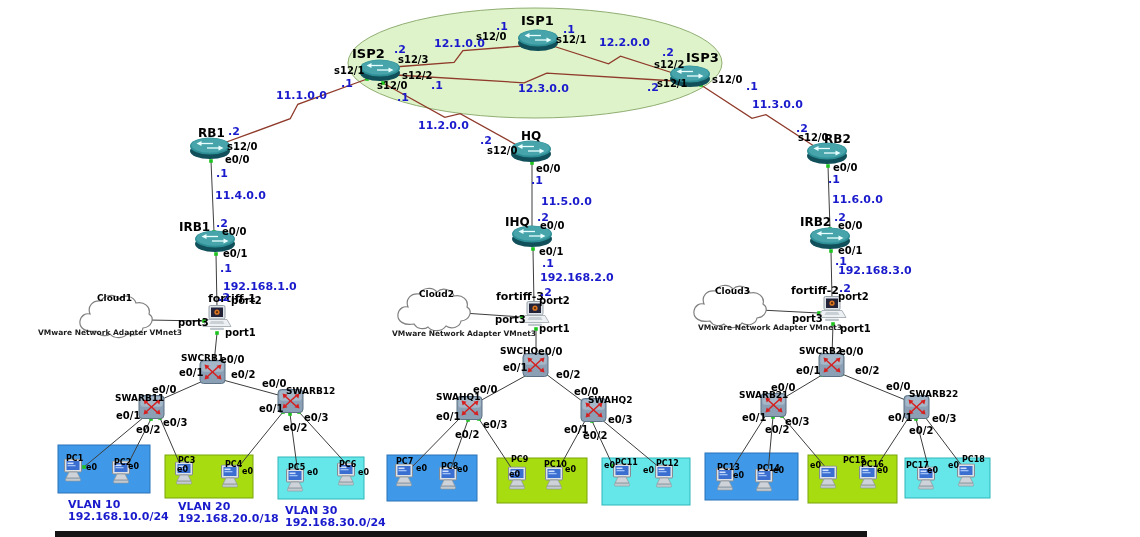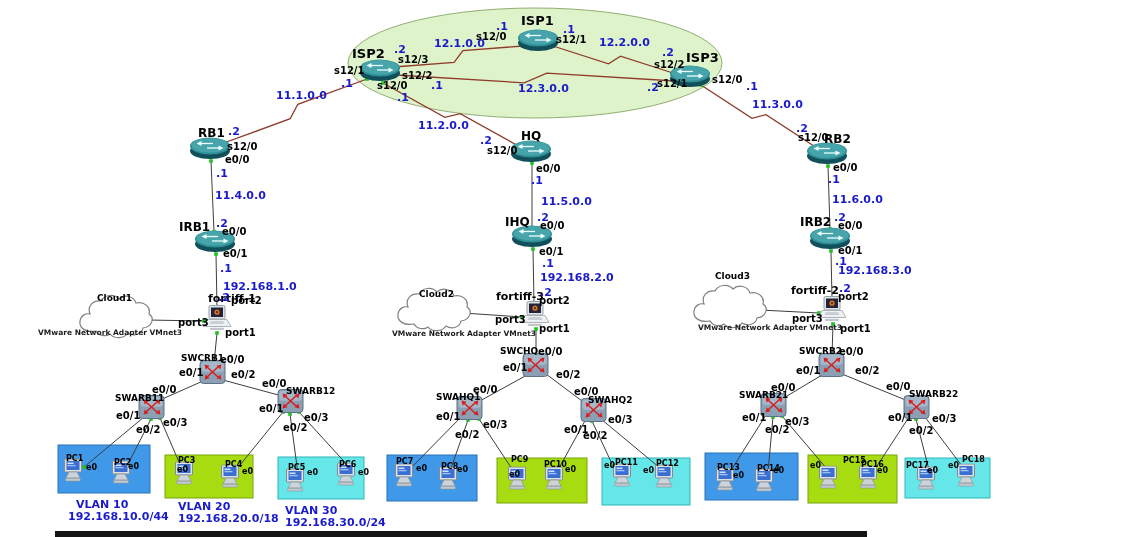--- a/index.html
+++ b/index.html
@@ -603,21 +603,21 @@
       <span class="ann dev" style="left: 521px; top: 130px;">HQ</span>
       <span class="ann dev" style="left: 824px; top: 133px;">RB2</span>
       <span class="ann dev" style="left: 179px; top: 221px;">IRB1</span>
       <span class="ann dev" style="left: 505px; top: 216px;">IHQ</span>
       <span class="ann dev" style="left: 800px; top: 216px;">IRB2</span>
       <span class="ann dev2" style="left: 168px; top: 293px; margin-left: 40px;">fortiff-1</span>
       <span class="ann dev2" style="left: 496px; top: 291px;">fortiff-3</span>
       <span class="ann dev2" style="left: 791px; top: 285px;">fortiff-2</span>
       <span class="ann dev-sm" style="left: 97px; top: 294px;">Cloud1</span>
       <span class="ann dev-sm" style="left: 419px; top: 290px;">Cloud2</span>
-      <span class="ann dev-sm" style="left: 715px; top: 272px;">Cloud3</span>
+      <span class="ann dev-sm" style="left: 715px; top: 287px;">Cloud3</span>
       <span class="ann dev-sm" style="left: 181px; top: 354px;">SWCRB1</span>
       <span class="ann dev-sm" style="left: 115px; top: 394px;">SWARB11</span>
       <span class="ann dev-sm" style="left: 286px; top: 387px;">SWARB12</span>
       <span class="ann dev-sm" style="left: 500px; top: 347px;">SWCHQ</span>
       <span class="ann dev-sm" style="left: 436px; top: 393px;">SWAHQ1</span>
       <span class="ann dev-sm" style="left: 588px; top: 396px;">SWAHQ2</span>
       <span class="ann dev-sm" style="left: 799px; top: 347px;">SWCRB2</span>
       <span class="ann dev-sm" style="left: 739px; top: 391px;">SWARB21</span>
       <span class="ann dev-sm" style="left: 909px; top: 390px;">SWARB22</span>
       <span class="ann pc" style="left: 66px; top: 455px;">PC1</span>
@@ -751,21 +751,21 @@
       <span class="ann port-sm" style="left: 509px; top: 471px;">e0</span>
       <span class="ann port-sm" style="left: 565px; top: 466px;">e0</span>
       <span class="ann port-sm" style="left: 604px; top: 462px;">e0</span>
       <span class="ann port-sm" style="left: 643px; top: 467px;">e0</span>
       <span class="ann port-sm" style="left: 733px; top: 472px;">e0</span>
       <span class="ann port-sm" style="left: 773px; top: 467px;">e0</span>
       <span class="ann port-sm" style="left: 810px; top: 462px;">e0</span>
       <span class="ann port-sm" style="left: 877px; top: 467px;">e0</span>
       <span class="ann port-sm" style="left: 927px; top: 467px;">e0</span>
       <span class="ann port-sm" style="left: 948px; top: 462px;">e0</span>
-      <span class="ann vlan" style="left: 76px; top: 499px;">VLAN 10</span>
-      <span class="ann vlan" style="left: 68px; top: 511px;">192.168.10.0/44</span>
+      <span class="ann vlan" style="left: 68px; top: 499px;">VLAN 10</span>
+      <span class="ann vlan" style="left: 68px; top: 511px;">192.168.10.0/24</span>
       <span class="ann vlan" style="left: 178px; top: 501px;">VLAN 20</span>
       <span class="ann vlan" style="left: 178px; top: 513px;">192.168.20.0/18</span>
       <span class="ann vlan" style="left: 285px; top: 505px;">VLAN 30</span>
       <span class="ann vlan" style="left: 285px; top: 517px;">192.168.30.0/24</span>
     </div>
   <div class="bottom-bar"></div>
 </div>
 
 </body></html>

